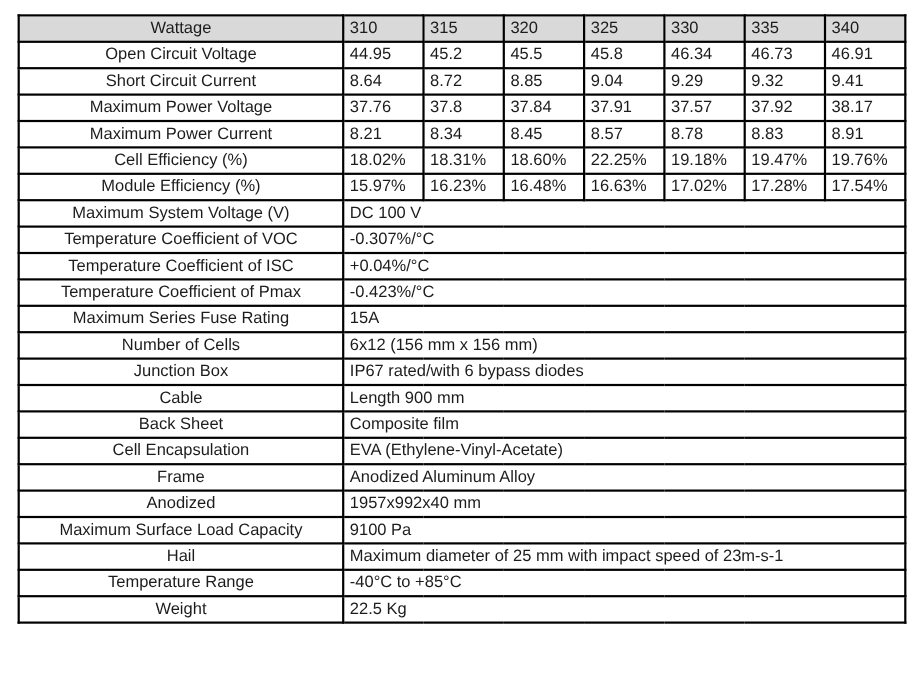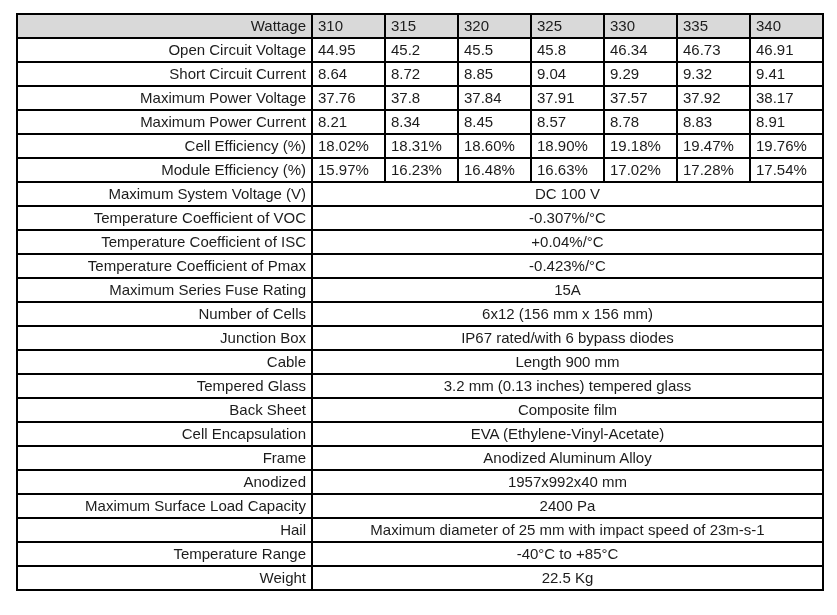--- a/index.html
+++ b/index.html
@@ -28,23 +28,23 @@
     border: 2px solid #000000;
     font-size: 15px;
     line-height: 18px;
     color: #1c1c1c;
     padding: 1px 5px;
     height: 20px;
     white-space: nowrap;
     overflow: hidden;
     vertical-align: middle;
   }
-  td.cell-label { text-align: right; }
+  td.cell-label { text-align: center; }
   td.cell-num   { text-align: left; }
-  td.cell-span  { text-align: center; }
+  td.cell-span  { text-align: left; }
   tr.header-row td { background: #d9d9d9; }
 </style>
 </head>
 <body>
 
 <div class="page">
   <table class="spec-table">
     <colgroup>
       <col style="width:295px">
       <col style="width:73px">
@@ -109,21 +109,21 @@
         <td class="cell-num">8.78</td>
         <td class="cell-num">8.83</td>
         <td class="cell-num">8.91</td>
       </tr>
 
       <tr>
         <td class="cell-label">Cell Efficiency (%)</td>
         <td class="cell-num">18.02%</td>
         <td class="cell-num">18.31%</td>
         <td class="cell-num">18.60%</td>
-        <td class="cell-num">18.90%</td>
+        <td class="cell-num">22.25%</td>
         <td class="cell-num">19.18%</td>
         <td class="cell-num">19.47%</td>
         <td class="cell-num">19.76%</td>
       </tr>
 
       <tr>
         <td class="cell-label">Module Efficiency (%)</td>
         <td class="cell-num">15.97%</td>
         <td class="cell-num">16.23%</td>
         <td class="cell-num">16.48%</td>
@@ -159,42 +159,38 @@
       </tr>
       <tr>
         <td class="cell-label">Junction Box</td>
         <td class="cell-span" colspan="7">IP67 rated/with 6 bypass diodes</td>
       </tr>
       <tr>
         <td class="cell-label">Cable</td>
         <td class="cell-span" colspan="7">Length 900 mm</td>
       </tr>
       <tr>
-        <td class="cell-label">Tempered Glass</td>
-        <td class="cell-span" colspan="7">3.2 mm (0.13 inches) tempered glass</td>
-      </tr>
-      <tr>
         <td class="cell-label">Back Sheet</td>
         <td class="cell-span" colspan="7">Composite film</td>
       </tr>
       <tr>
         <td class="cell-label">Cell Encapsulation</td>
         <td class="cell-span" colspan="7">EVA (Ethylene-Vinyl-Acetate)</td>
       </tr>
       <tr>
         <td class="cell-label">Frame</td>
         <td class="cell-span" colspan="7">Anodized Aluminum Alloy</td>
       </tr>
       <tr>
         <td class="cell-label">Anodized</td>
         <td class="cell-span" colspan="7">1957x992x40 mm</td>
       </tr>
       <tr>
         <td class="cell-label">Maximum Surface Load Capacity</td>
-        <td class="cell-span" colspan="7">2400 Pa</td>
+        <td class="cell-span" colspan="7">9100 Pa</td>
       </tr>
       <tr>
         <td class="cell-label">Hail</td>
         <td class="cell-span" colspan="7">Maximum diameter of 25 mm with impact speed of 23m-s-1</td>
       </tr>
       <tr>
         <td class="cell-label">Temperature Range</td>
         <td class="cell-span" colspan="7">-40°C to +85°C</td>
       </tr>
       <tr>

